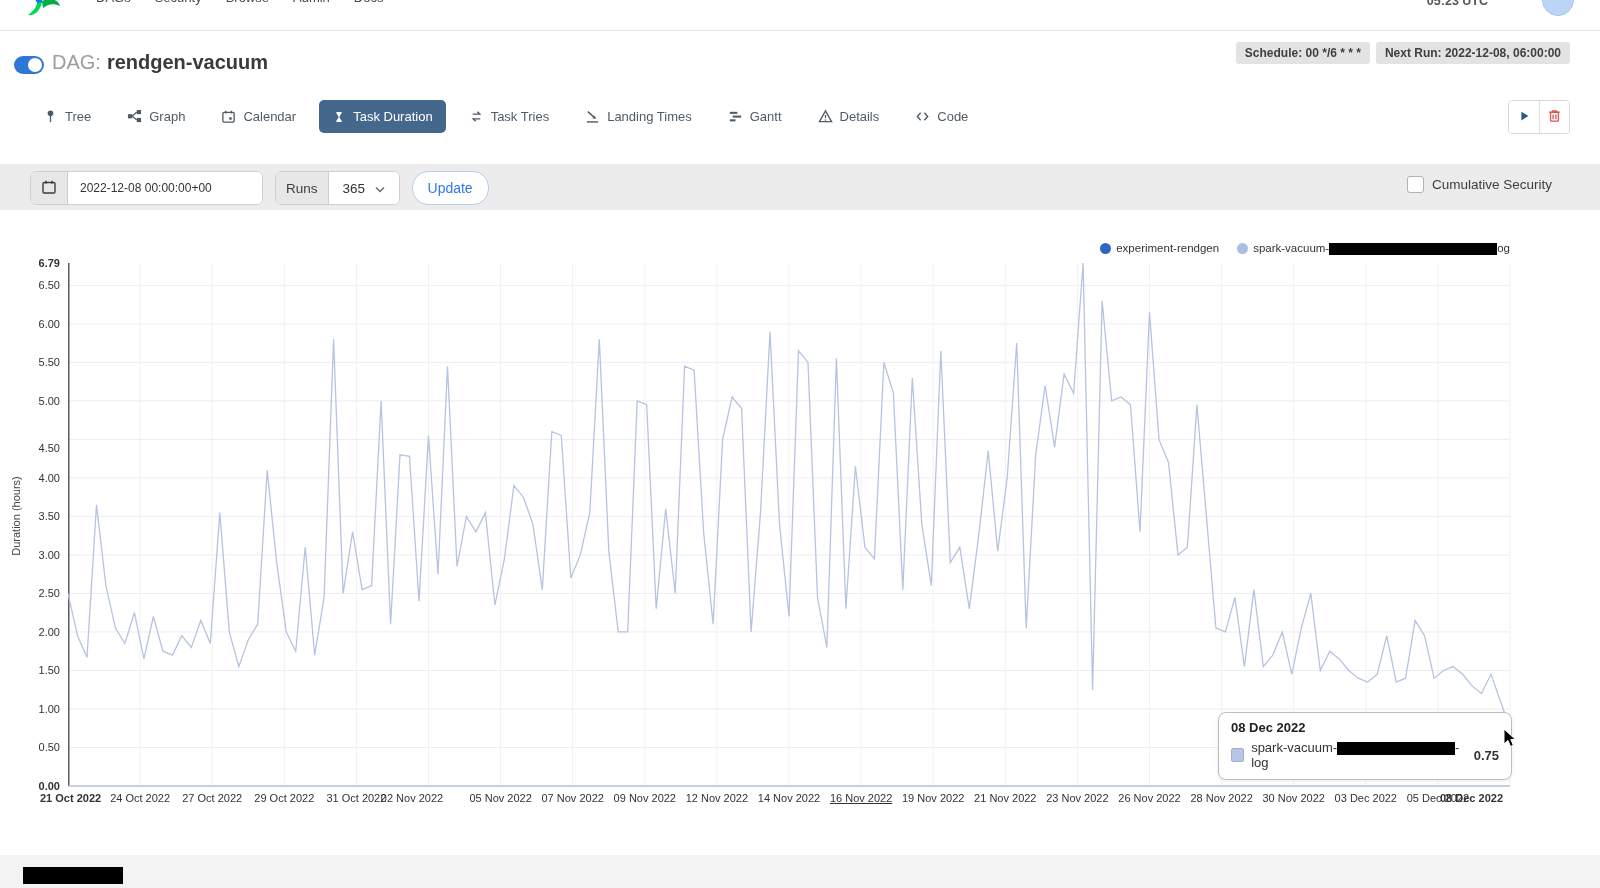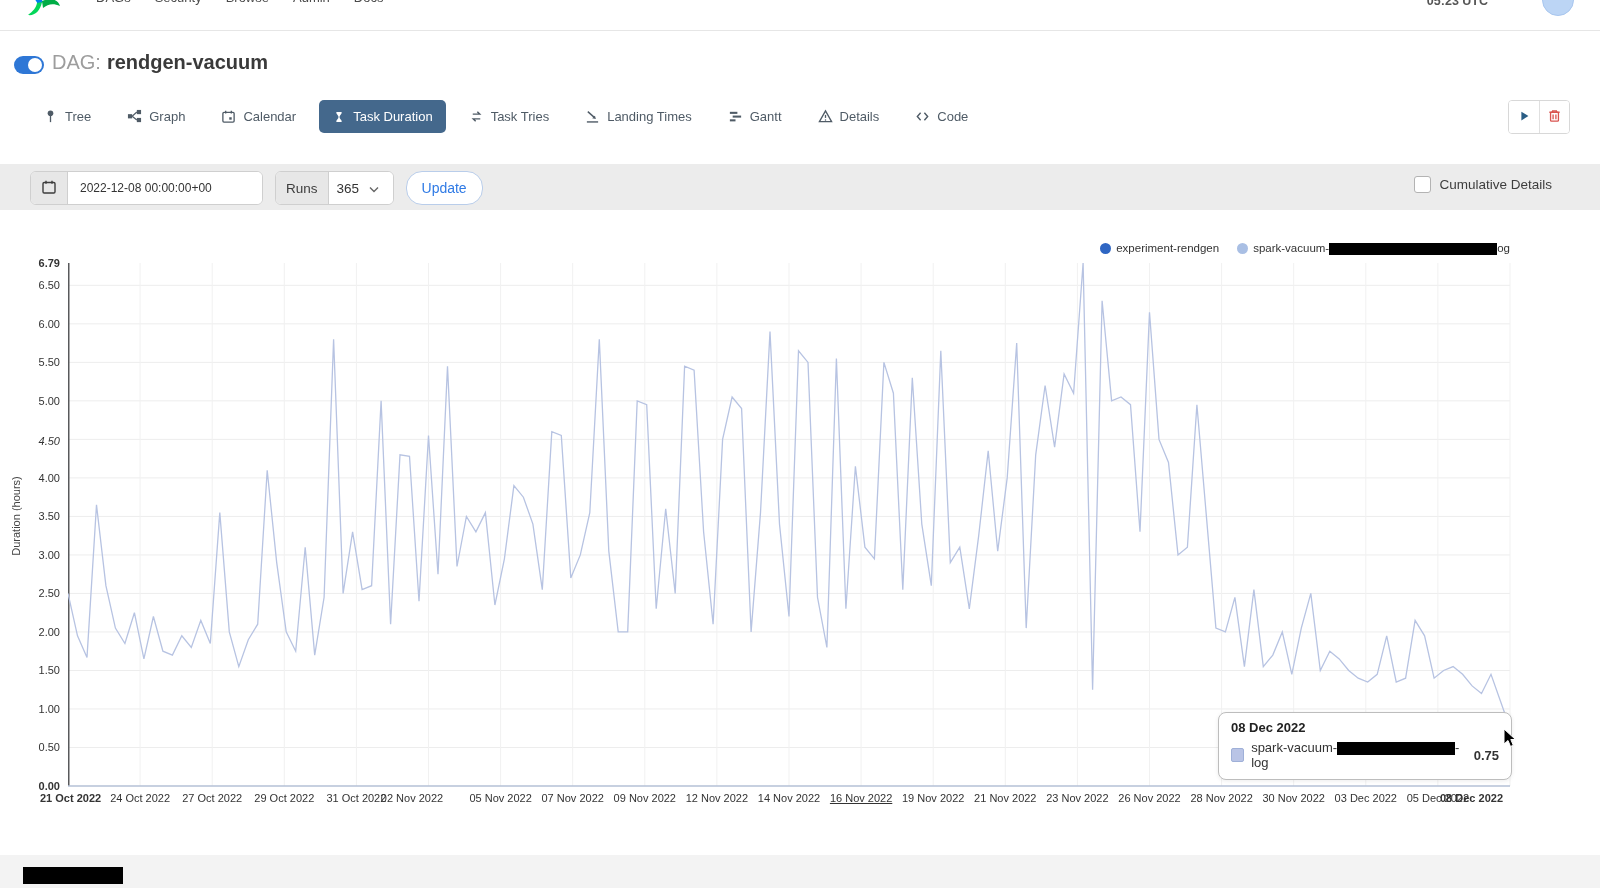--- a/index.html
+++ b/index.html
@@ -44,21 +44,21 @@
 
   
   .filterbar{position:absolute;left:0;top:164px;width:1600px;height:46px;background:#ececec;}
   .filter-left{position:absolute;left:30px;top:7px;display:flex;align-items:center;gap:12px;}
   .igroup{display:flex;align-items:stretch;height:32px;border-radius:6px;overflow:hidden;
           border:1px solid #cfcfcf;background:#fff;}
   .iaddon{display:flex;align-items:center;justify-content:center;background:#e7e7e7;
           padding:0 10px;font-size:13.5px;color:#3d3d3d;border-right:1px solid #cfcfcf;}
   .dateinput{border:none;outline:none;font-size:12px;color:#333;padding:0 12px;width:170px;
              font-family:inherit;background:#fff;}
-  .select365{display:flex;align-items:center;gap:10px;background:#fff;padding:0 10px 0 8px;
+  .select365{display:flex;align-items:center;gap:10px;background:#fff;padding:0 10px 0 14px;
              font-size:13.5px;color:#333;cursor:pointer;min-width:46px;}
   .btn-update{height:34px;padding:0 15px;border-radius:16px;border:1px solid #b9cdea;background:#fff;
               color:#2f7ae5;font-size:14px;cursor:pointer;font-family:inherit;}
   .filter-right{position:absolute;right:48px;top:12px;display:flex;align-items:center;gap:8px;}
   .checkbox{width:15px;height:15px;border:1px solid #b3b3b3;border-radius:3px;background:#fff;cursor:pointer;}
   .cb-label{font-size:13.5px;color:#3e3e3e;}
 
   
   .chart{position:absolute;left:0;top:210px;width:1600px;height:645px;background:#fff;}
   .legend{position:absolute;right:90px;top:32px;display:flex;gap:18px;align-items:center;}
@@ -111,20 +111,24 @@
     <div class="avatar"></div>
   </div>
 
   <div class="dag-header">
     <div class="toggle">
         <span class="knob"></span>
       </div>
     <div class="dag-title">
       <span class="muted">DAG:</span><span class="name">rendgen-vacuum</span>
     </div>
+    <div class="badges">
+      <span class="badge">Schedule: 00 */6 * * *</span>
+      <span class="badge">Next Run: 2022-12-08, 06:00:00</span>
+    </div>
   </div>
 
   <div class="tabrow">
     <div class="tabs">
         <button class="tab">
           <span>
             <svg width="15" height="15" viewBox="0 0 16 16">
               <circle cx="8" cy="4.5" r="3" fill="currentColor"></circle>
               <rect x="7.3" y="7" width="1.4" height="7" fill="currentColor"></rect>
             </svg>
@@ -251,21 +255,21 @@
             <svg width="10" height="7" viewBox="0 0 10 7" fill="none" stroke="#666" stroke-width="1.4">
                 <path d="M1 1.5 L5 5.5 L9 1.5"></path>
               </svg>
           </span>
         </span>
       </div>
       <button class="btn-update">Update</button>
     </div>
     <div class="filter-right">
       <span class="checkbox"></span>
-      <span class="cb-label">Cumulative Details</span>
+      <span class="cb-label">Cumulative Security</span>
     </div>
   </div>
 
   <div class="chart">
     <div class="legend">
         <span class="legend-item">
           <span class="legend-dot" style="background: rgb(47, 102, 195);"></span>
           <span>experiment-rendgen</span>
         </span>
         <span class="legend-item">
@@ -273,21 +277,21 @@
           <span>spark-vacuum-<span class="redact legend-r"></span>og</span>
         </span>
       </div>
     <div class="ylabel">Duration (hours)</div>
     <div id="yticks">
         <span class="ytick bold" style="left: 20px; top: 47px;">6.79</span>
         <span class="ytick" style="left: 20px; top: 69.3373px;">6.50</span>
         <span class="ytick" style="left: 20px; top: 107.85px;">6.00</span>
         <span class="ytick" style="left: 20px; top: 146.362px;">5.50</span>
         <span class="ytick" style="left: 20px; top: 184.875px;">5.00</span>
-        <span class="ytick" style="left: 20px; top: 225px; font-style: italic;">4.50</span>
+        <span class="ytick" style="left: 20px; top: 232px;">4.50</span>
         <span class="ytick" style="left: 20px; top: 261.9px;">4.00</span>
         <span class="ytick" style="left: 20px; top: 300.412px;">3.50</span>
         <span class="ytick" style="left: 20px; top: 338.925px;">3.00</span>
         <span class="ytick" style="left: 20px; top: 377.437px;">2.50</span>
         <span class="ytick" style="left: 20px; top: 415.95px;">2.00</span>
         <span class="ytick" style="left: 20px; top: 454.462px;">1.50</span>
         <span class="ytick" style="left: 20px; top: 492.975px;">1.00</span>
         <span class="ytick" style="left: 20px; top: 531.487px;">0.50</span>
         <span class="ytick bold" style="left: 20px; top: 570px;">0.00</span>
       </div>

